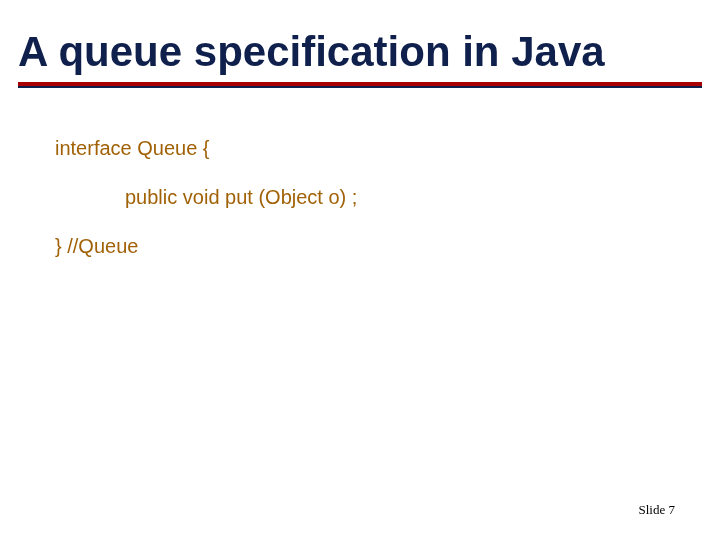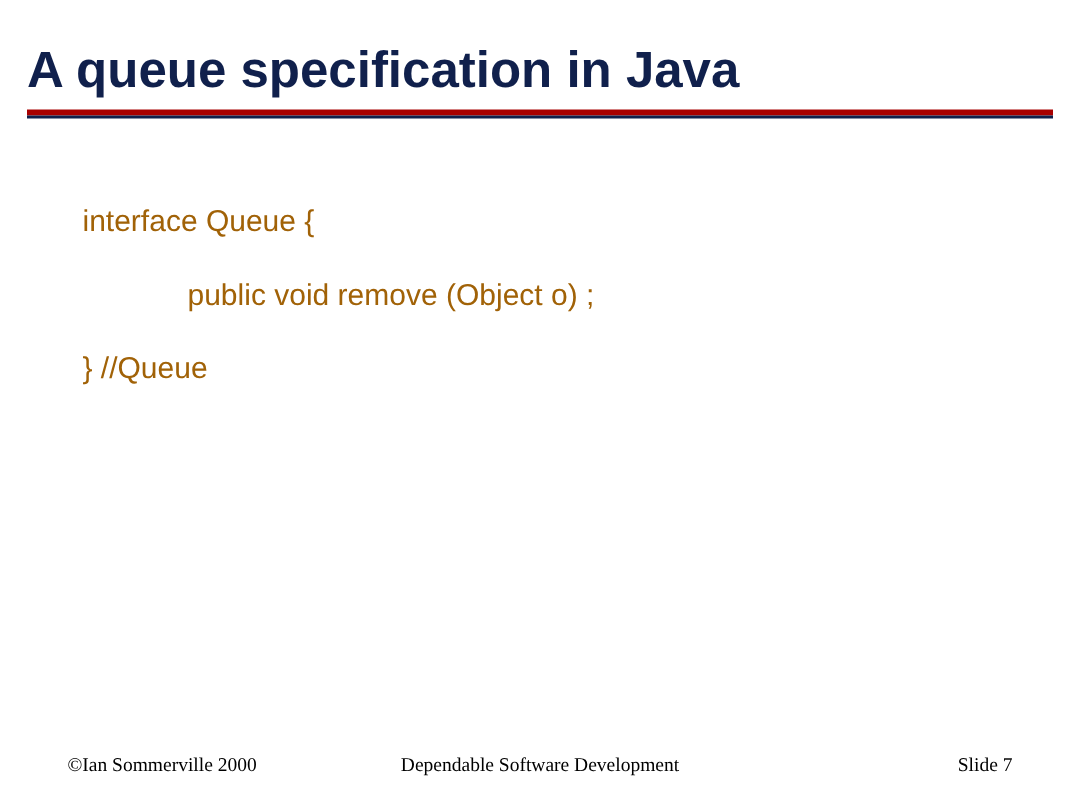--- a/index.html
+++ b/index.html
@@ -12,21 +12,21 @@
     overflow: hidden;
     position: relative;
   }
   .title-wrap {
     position: absolute;
     left: 18px;
     right: 18px;
     top: 28px;
   }
   .title {
-    font-size: 34px;
+    font-size: 42px;
     font-weight: bold;
     color: #10204c;
     margin: 0 0 6px 0;
   }
   .rule-red {
     height: 4px;
     background: #a80000;
     width: 100%;
   }
   .rule-blue {
@@ -78,22 +78,20 @@
 
 <div class="title-wrap">
   <div class="title">A queue specification in Java</div>
   <div class="rule-red"></div>
   <div class="rule-blue"></div>
 </div>
 
 <div class="body">
   <div>interface Queue {</div>
   <div class="indent">
-    <div>public void remove (Object o) ;</div>
+    <div>public void put (Object o) ;</div>
   </div>
   <div>} //Queue</div>
 </div>
 
 <div class="footer">
-  <div class="left">©Ian Sommerville 2000</div>
-  <div class="center">Dependable Software Development</div>
   <div class="right">Slide 7</div>
 </div>
 
 </body></html>

